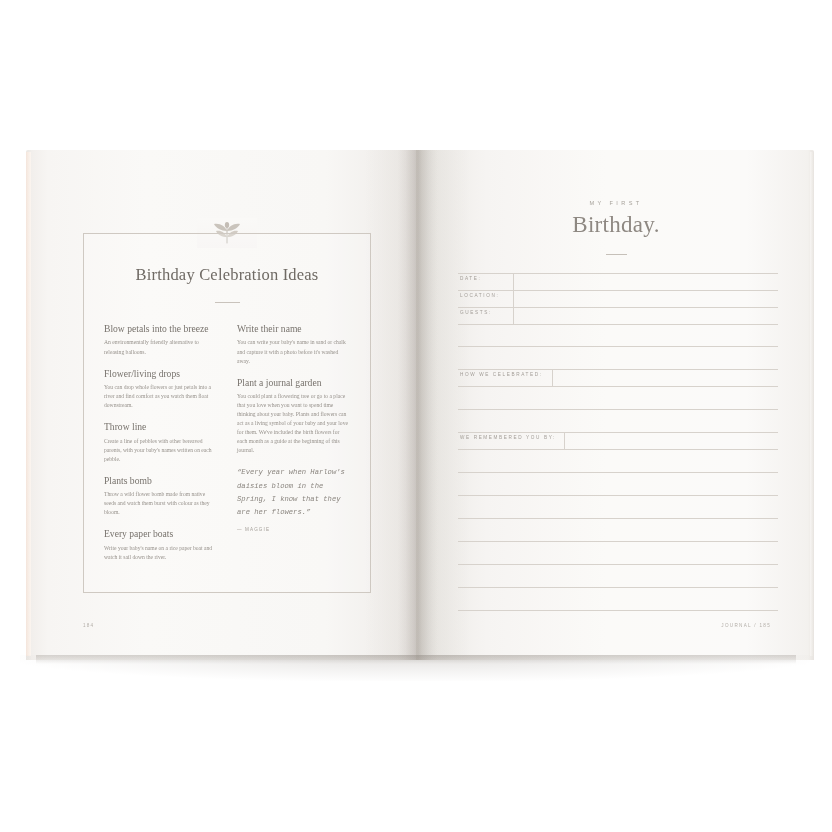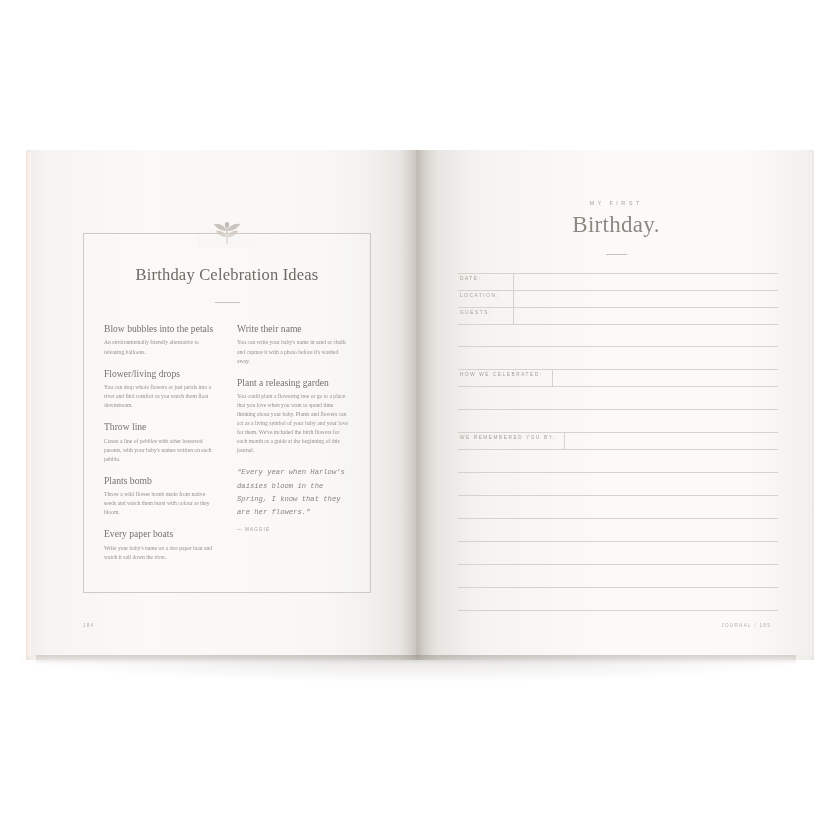--- a/index.html
+++ b/index.html
@@ -305,21 +305,21 @@
       </svg>
     </div>
 
     <div id="ideas-frame"></div>
 
     <div id="ideas-title">Birthday Celebration Ideas</div>
     <div id="ideas-rule"></div>
 
     <div class="col" id="col-left">
       <div class="idea">
-        <div class="idea-h">Blow bubbles into the petals</div>
+        <div class="idea-h">Blow petals into the breeze</div>
         <div class="idea-b">An environmentally friendly alternative to releasing balloons.</div>
       </div>
       <div class="idea">
         <div class="idea-h">Flower/living drops</div>
         <div class="idea-b">You can drop whole flowers or just petals into a river and find comfort as you watch them float downstream.</div>
       </div>
       <div class="idea">
         <div class="idea-h">Throw line</div>
         <div class="idea-b">Create a line of pebbles with other bereaved parents, with your baby's names written on each pebble.</div>
       </div>
@@ -332,21 +332,21 @@
         <div class="idea-b">Write your baby's name on a rice paper boat and watch it sail down the river.</div>
       </div>
     </div>
 
     <div class="col" id="col-right">
       <div class="idea">
         <div class="idea-h">Write their name</div>
         <div class="idea-b">You can write your baby's name in sand or chalk and capture it with a photo before it's washed away.</div>
       </div>
       <div class="idea">
-        <div class="idea-h">Plant a releasing garden</div>
+        <div class="idea-h">Plant a journal garden</div>
         <div class="idea-b">You could plant a flowering tree or go to a place that you love when you want to spend time thinking about your baby. Plants and flowers can act as a living symbol of your baby and your love for them. We've included the birth flowers for each month as a guide at the beginning of this journal.</div>
       </div>
       <div class="quote">“Every year when Harlow's daisies bloom in the Spring, I know that they are her flowers.”</div>
       <div class="quote-attr">— MAGGIE</div>
     </div>
 
     <div id="left-folio">184</div>
 
     <div id="left-curve"></div>
   </div>

